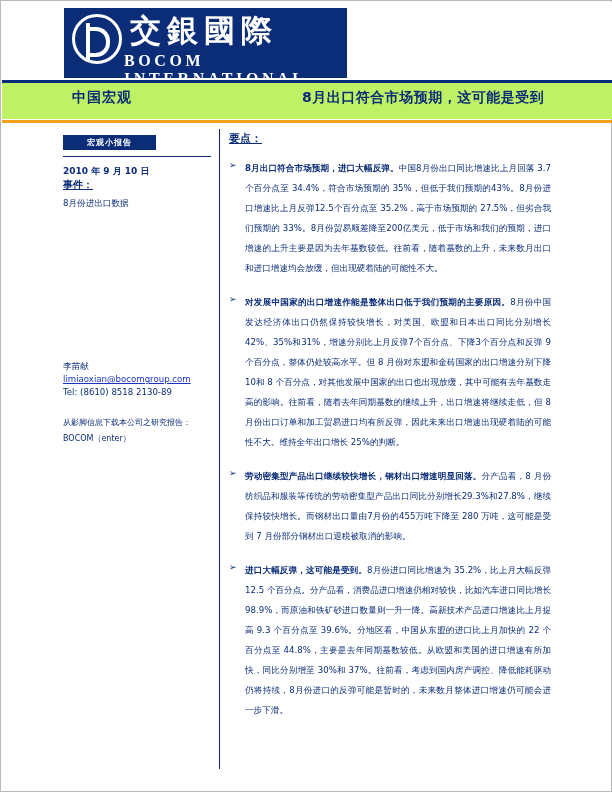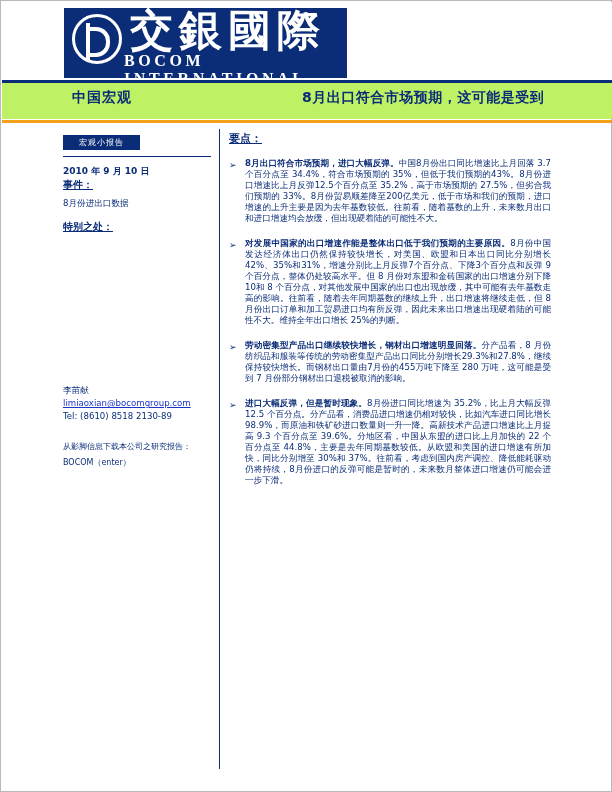--- a/index.html
+++ b/index.html
@@ -42,21 +42,21 @@
   }
   .logo-mark:before{
     content:"";
     position:absolute;left:11px;top:6px;width:4px;height:38px;
     background:#ffffff;
   }
   .logo-cn{
     position:absolute;left:66px;top:0px;
     color:#ffffff;
     font-family:"DejaVu Sans", sans-serif;
-    font-size:43px;font-weight:bold;letter-spacing:6px;
+    font-size:31px;font-weight:bold;letter-spacing:6px;
     line-height:44px;
   }
   .logo-en{
     position:absolute;left:60px;top:44px;
     color:#ffffff;
     font-family:"Liberation Serif", serif;
     font-size:16px;font-weight:bold;letter-spacing:3.6px;
   }
   .rule-dark{
     position:absolute;left:1px;top:79px;width:610px;height:3px;background:#0b2d78;
@@ -82,22 +82,22 @@
     position:absolute;left:1px;top:119px;width:610px;height:3px;background:#f3a11a;
   }
   
   .leftcol{
     position:absolute;left:62px;top:130px;width:150px;
   }
   .tag{
     display:inline-block;
     background:#0b2d78;color:#ffffff;
     font-family:"DejaVu Sans", sans-serif;
-    font-size:8px;font-weight:normal;
-    padding:2px 16px;
+    font-size:8px;font-weight:bold;
+    padding:2px 24px;
     letter-spacing:1px;
   }
   .lc-hr{
     width:148px;height:1px;background:#0b2d78;margin:6px 0 8px 0;
   }
   .lc-date{
     font-family:"DejaVu Sans", sans-serif;
     font-size:9px;font-weight:bold;color:#0b2d78;
   }
   .lc-h{
@@ -148,21 +148,21 @@
     color:#0b2d78;
     font-family:"DejaVu Sans", sans-serif;
     font-size:9px;
     line-height:14px;
   }
   .bullet-text{
     flex:1;
     font-family:"DejaVu Sans", sans-serif;
     font-size:8.6px;
     color:#0b2d78;
-    line-height:11px;
+    line-height:20px;
     text-align:justify;
   }
   .bullet-text b{font-weight:bold;}
 </style>
 </head>
 <body>
 
 <div class="page">
 
   <div class="masthead">
@@ -181,21 +181,20 @@
   <div class="rule-orange"></div>
 
   <div class="leftcol">
     <div class="tag">宏观小报告</div>
     <div class="lc-hr"></div>
     <div class="lc-date">2010 年 9 月 10 日</div>
 
     <div class="lc-h">事件：</div>
     <div class="lc-p tight">8月份进出口数据</div>
 
-    <div class="lc-h">特别之处：</div>
 
     <div class="analyst">
       <div>李苗献</div>
       <div><a href="#">limiaoxian@bocomgroup.com</a></div>
       <div>Tel: (8610) 8518 2130-89</div>
     </div>
 
     <div class="disclaimer">从影脚信息下载本公司之研究报告：BOCOM（enter）</div>
   </div>
 
@@ -221,18 +220,18 @@
     <div class="bullet-row">
       <div class="bullet-mark">➢</div>
       <div class="bullet-text">
         <b>劳动密集型产品出口继续较快增长，钢材出口增速明显回落。</b><span>分产品看，8 月份纺织品和服装等传统的劳动密集型产品出口同比分别增长29.3%和27.8%，继续保持较快增长。而钢材出口量由7月份的455万吨下降至 280 万吨，这可能是受到 7 月份部分钢材出口退税被取消的影响。</span>
       </div>
     </div>
 
     <div class="bullet-row">
       <div class="bullet-mark">➢</div>
       <div class="bullet-text">
-        <b>进口大幅反弹，但是暂时现象。</b><span>8月份进口同比增速为 35.2%，比上月大幅反弹 12.5 个百分点。分产品看，消费品进口增速仍相对较快，比如汽车进口同比增长 98.9%，而原油和铁矿砂进口数量则一升一降。高新技术产品进口增速比上月提高 9.3 个百分点至 39.6%。分地区看，中国从东盟的进口比上月加快的 22 个百分点至 44.8%，主要是去年同期基数较低。从欧盟和美国的进口增速有所加快，同比分别增至 30%和 37%。往前看，考虑到国内房产调控、降低能耗驱动仍将持续，8月份进口的反弹可能是暂时的，未来数月整体进口增速仍可能会进一步下滑。</span>
+        <b>进口大幅反弹，这可能是受到。</b><span>8月份进口同比增速为 35.2%，比上月大幅反弹 12.5 个百分点。分产品看，消费品进口增速仍相对较快，比如汽车进口同比增长 98.9%，而原油和铁矿砂进口数量则一升一降。高新技术产品进口增速比上月提高 9.3 个百分点至 39.6%。分地区看，中国从东盟的进口比上月加快的 22 个百分点至 44.8%，主要是去年同期基数较低。从欧盟和美国的进口增速有所加快，同比分别增至 30%和 37%。往前看，考虑到国内房产调控、降低能耗驱动仍将持续，8月份进口的反弹可能是暂时的，未来数月整体进口增速仍可能会进一步下滑。</span>
       </div>
     </div>
   </div>
 
 </div>
 
 </body></html>

